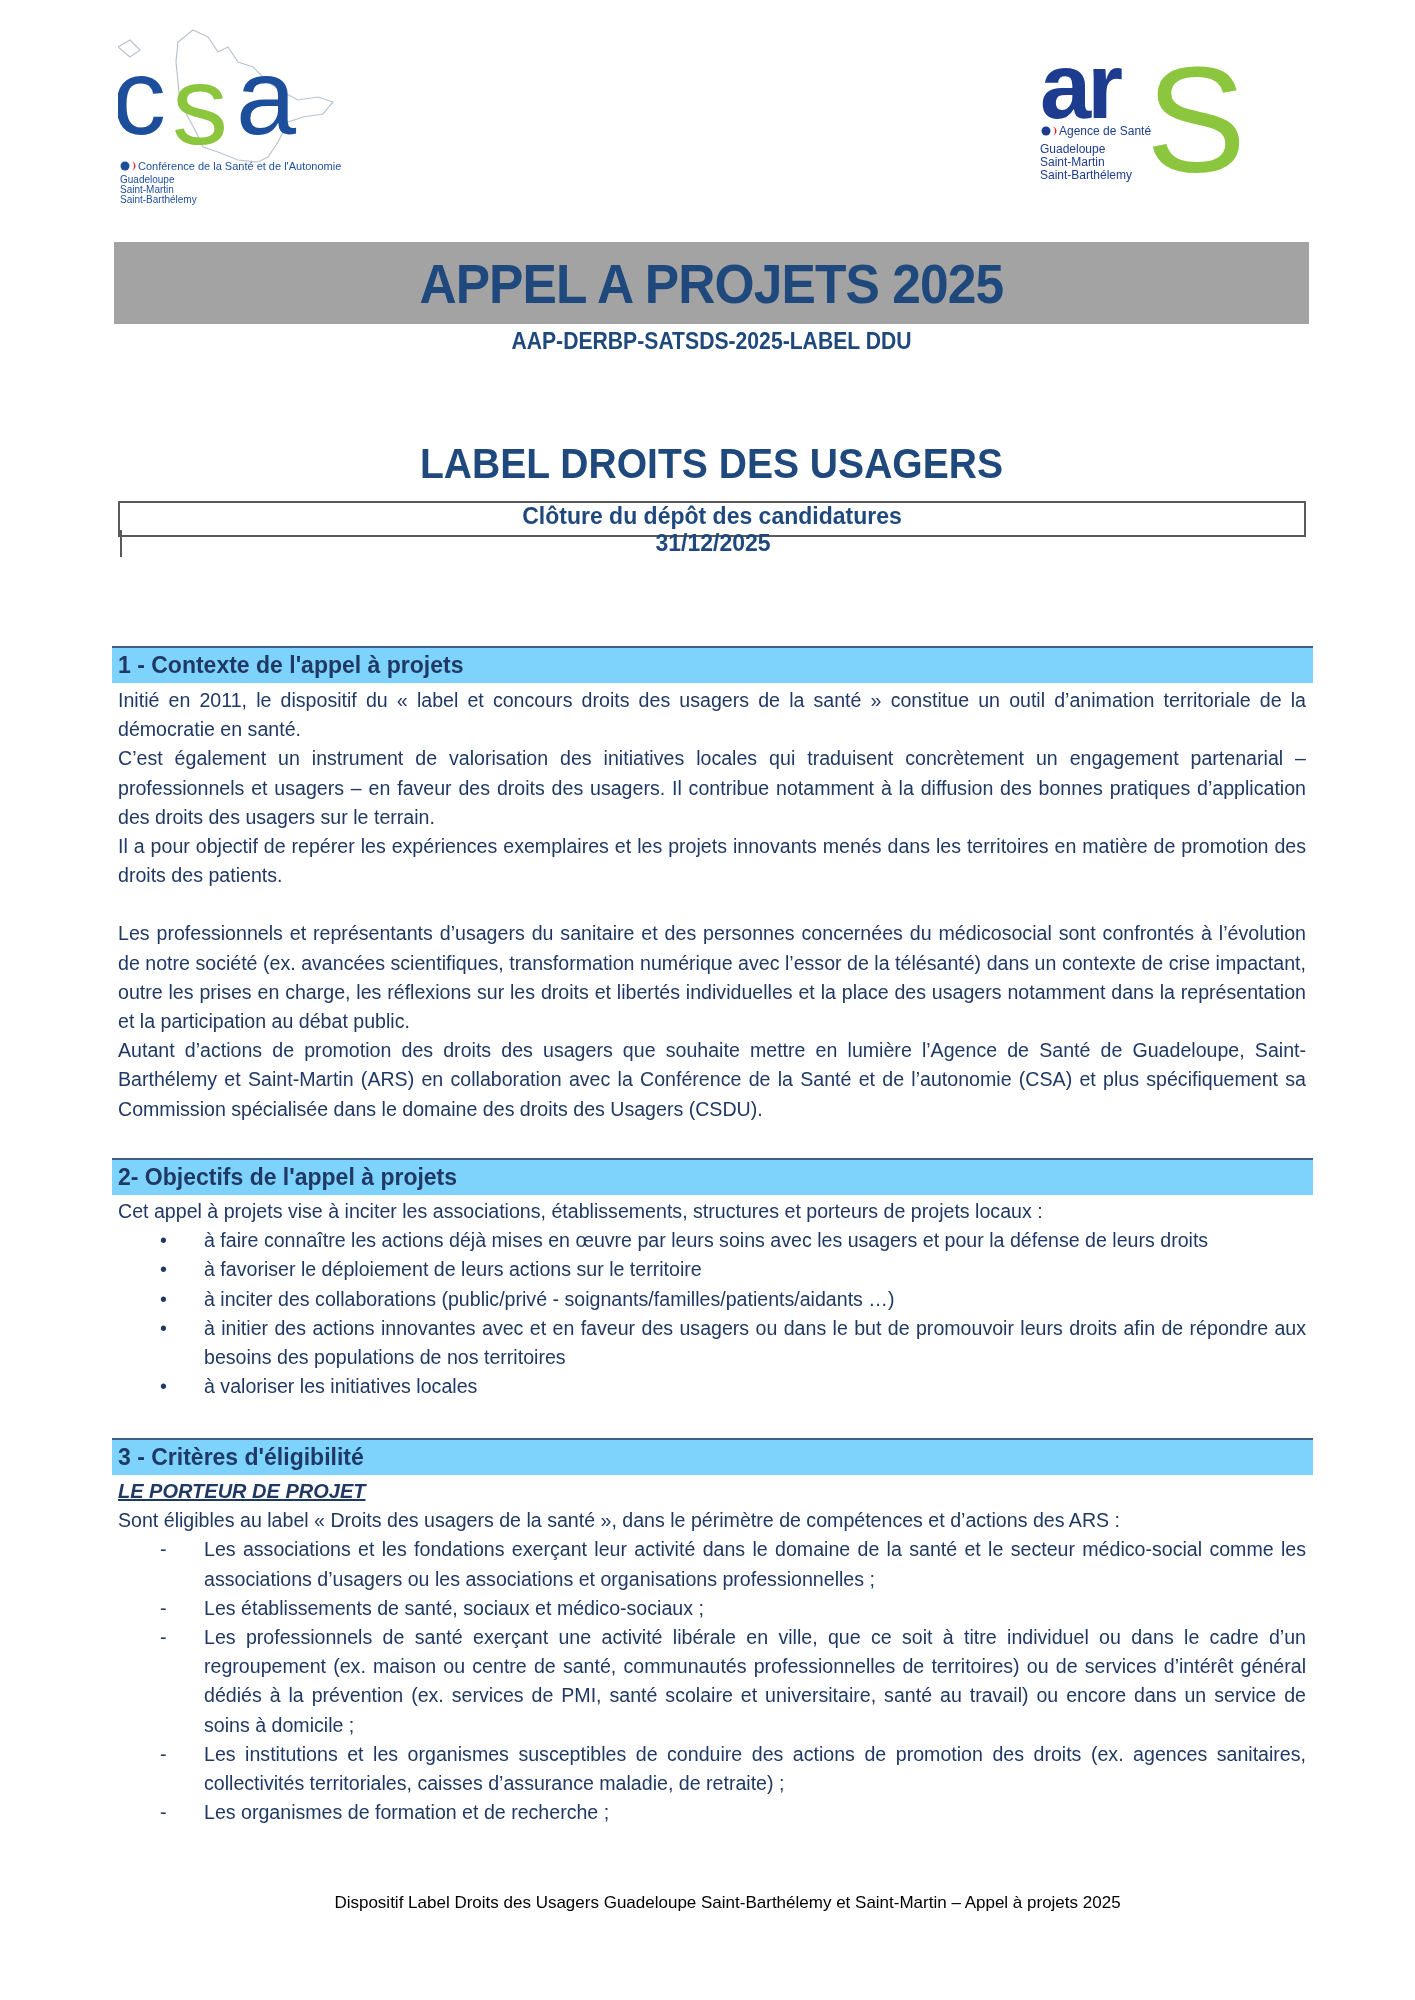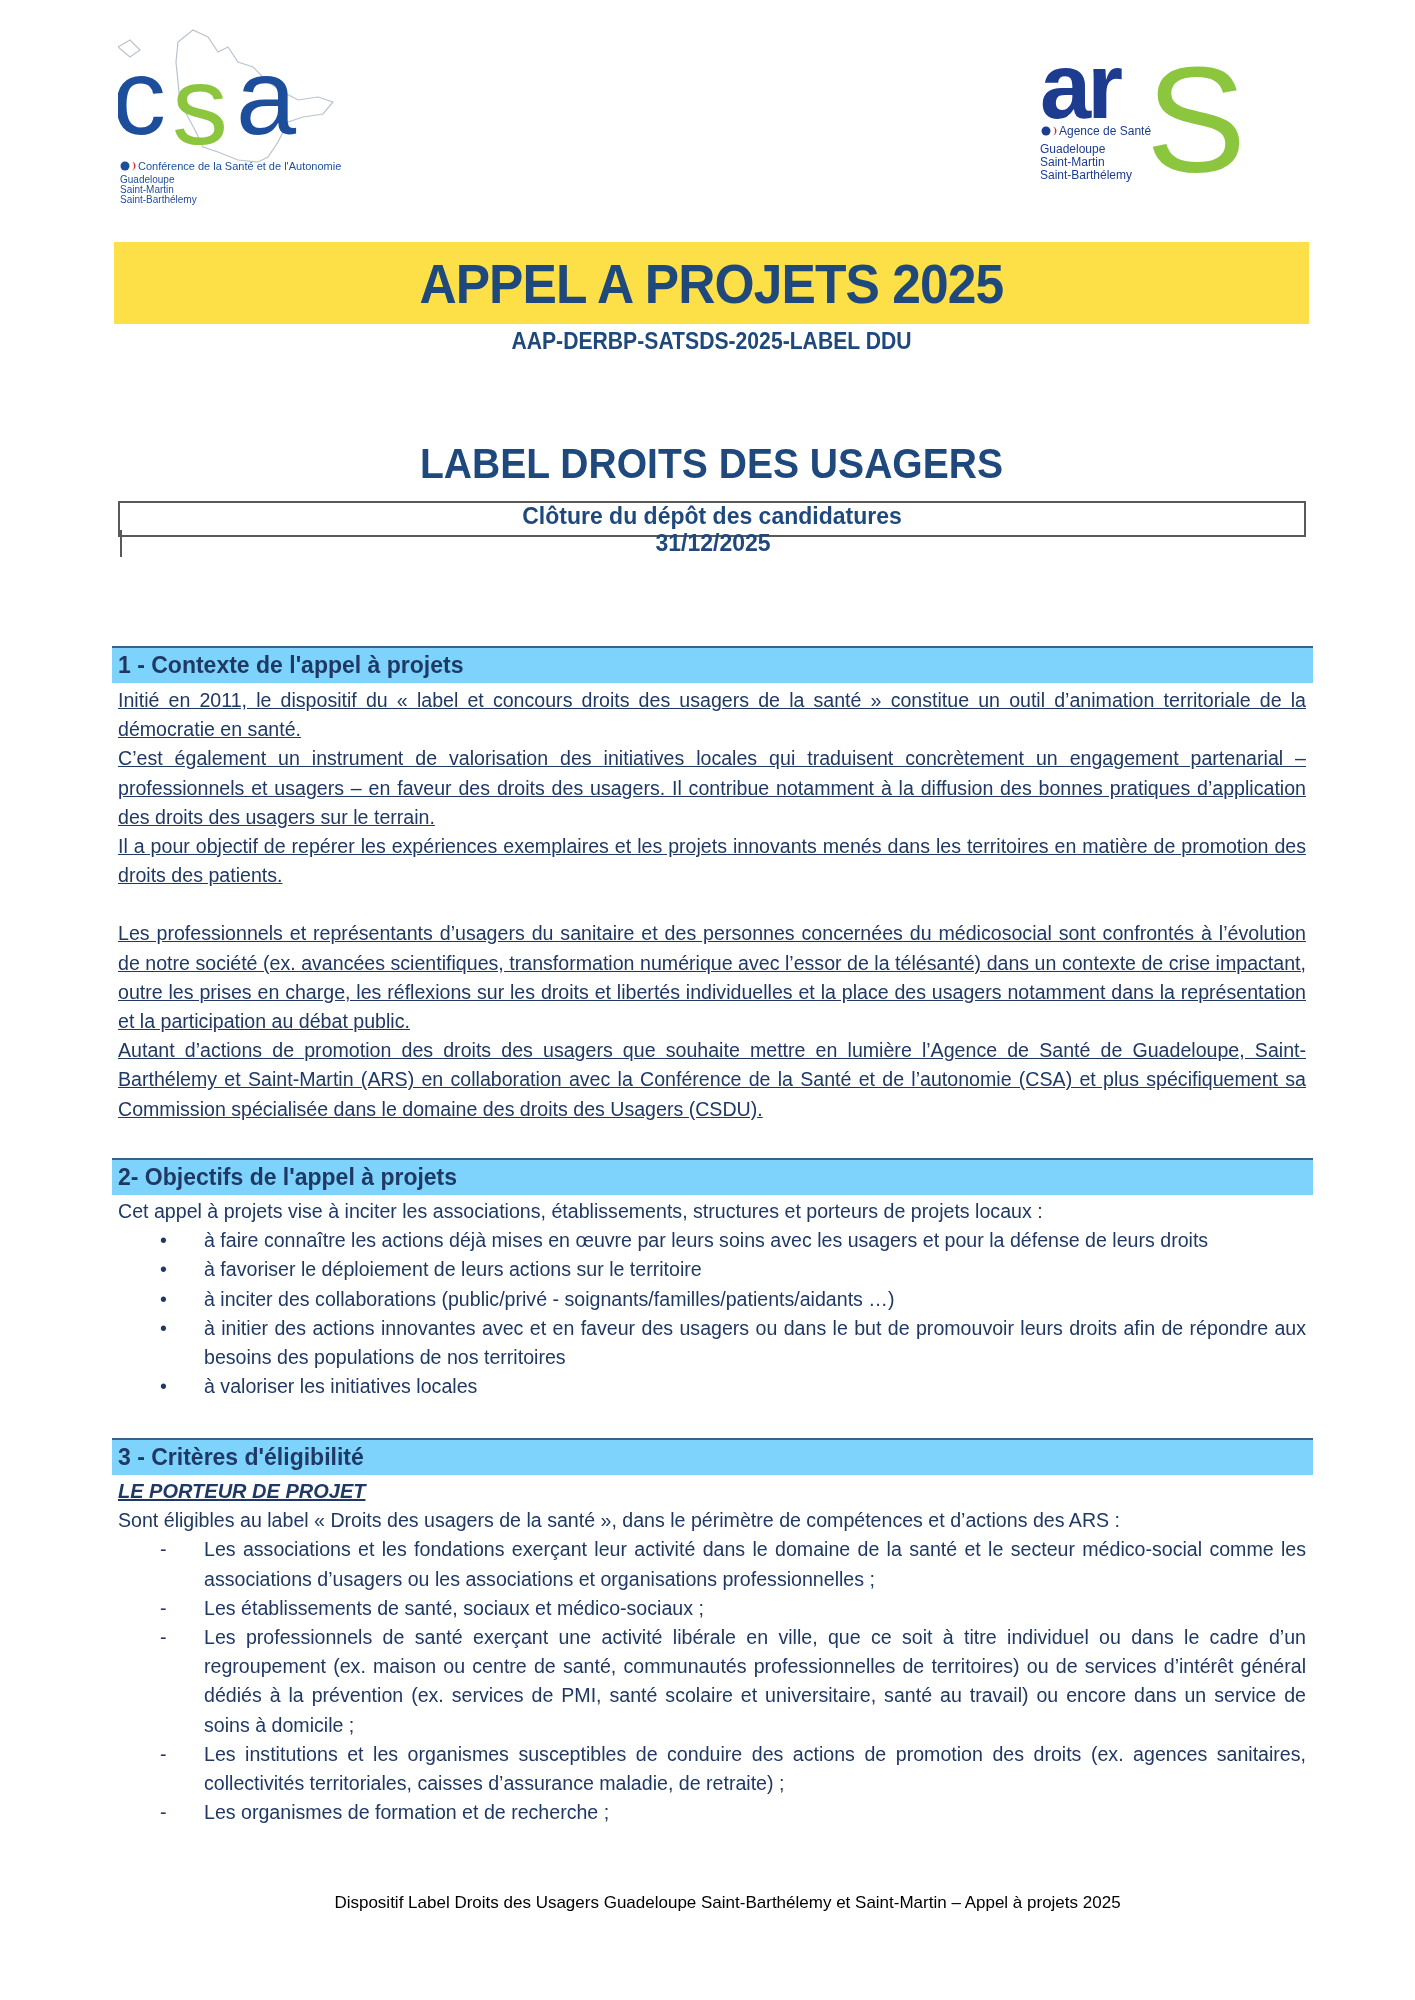--- a/index.html
+++ b/index.html
@@ -6,21 +6,21 @@
   body { width:1415px; height:2000px; position:relative; overflow:hidden;
          font-family:"Liberation Sans", sans-serif; color:#1f3864; }
   .page { position:absolute; left:0; top:0; width:1415px; height:2000px; }
 
   
   .logo-csa { position:absolute; left:118px; top:22px; width:225px; height:190px; }
   .logo-ars { position:absolute; left:1040px; top:48px; width:200px; height:148px; }
 
   
   .title-band { position:absolute; left:114px; top:242px; width:1195px; height:82px;
-                background:#fde047; display:flex; align-items:center; justify-content:center; }
+                background:#a3a3a3; display:flex; align-items:center; justify-content:center; }
   .title-band .t { font-family:"Liberation Sans", sans-serif; font-weight:bold; font-size:56px;
                    color:#1f497d; letter-spacing:-1px; transform:scaleX(0.92); }
   .ref { position:absolute; left:114px; top:328px; width:1195px; text-align:center;
          font-weight:bold; font-size:23px; color:#1f497d; transform:scaleX(0.92); }
 
   .label-title { position:absolute; left:114px; top:440px; width:1195px; text-align:center;
                  font-weight:bold; font-size:42px; color:#1f497d; transform:scaleX(0.93); }
   .deadline { position:absolute; left:118px; top:501px; width:1188px; height:36px;
               border:2px solid #595959; display:flex; box-sizing:border-box;flex-direction:column; }
   .deadline .c { flex:1; display:flex; align-items:center; justify-content:center;
@@ -86,21 +86,21 @@
   <div class="label-title">LABEL DROITS DES USAGERS</div>
 
   <div class="deadline">
     <div class="c">Clôture du dépôt des candidatures</div>
     <div class="c">31/12/2025</div>
   </div>
 
   <div class="sec-head" style="top:646px;">
     <span>1 - Contexte de l'appel à projets</span>
   </div>
-  <div class="body-text" style="top:686px;text-decoration:underline;">
+  <div class="body-text" style="top:686px;">
     <p>Initié en 2011, le dispositif du « label et concours droits des usagers de la santé » constitue un outil d’animation territoriale de la démocratie en santé.</p>
     <p>C’est également un instrument de valorisation des initiatives locales qui traduisent concrètement un engagement partenarial –professionnels et usagers – en faveur des droits des usagers. Il contribue notamment à la diffusion des bonnes pratiques d’application des droits des usagers sur le terrain.</p>
     <p>Il a pour objectif de repérer les expériences exemplaires et les projets innovants menés dans les territoires en matière de promotion des droits des patients.</p>
     <div class="gap"></div>
     <p>Les professionnels et représentants d’usagers du sanitaire et des personnes concernées du médicosocial sont confrontés à l’évolution de notre société (ex. avancées scientifiques, transformation numérique avec l’essor de la télésanté) dans un contexte de crise impactant, outre les prises en charge, les réflexions sur les droits et libertés individuelles et la place des usagers notamment dans la représentation et la participation au débat public.</p>
     <p>Autant d’actions de promotion des droits des usagers que souhaite mettre en lumière l’Agence de Santé de Guadeloupe, Saint-Barthélemy et Saint-Martin (ARS) en collaboration avec la Conférence de la Santé et de l’autonomie (CSA) et plus spécifiquement sa Commission spécialisée dans le domaine des droits des Usagers (CSDU).</p>
   </div>
 
   <div class="sec-head" style="top:1158px;">
     <span>2- Objectifs de l'appel à projets</span>

